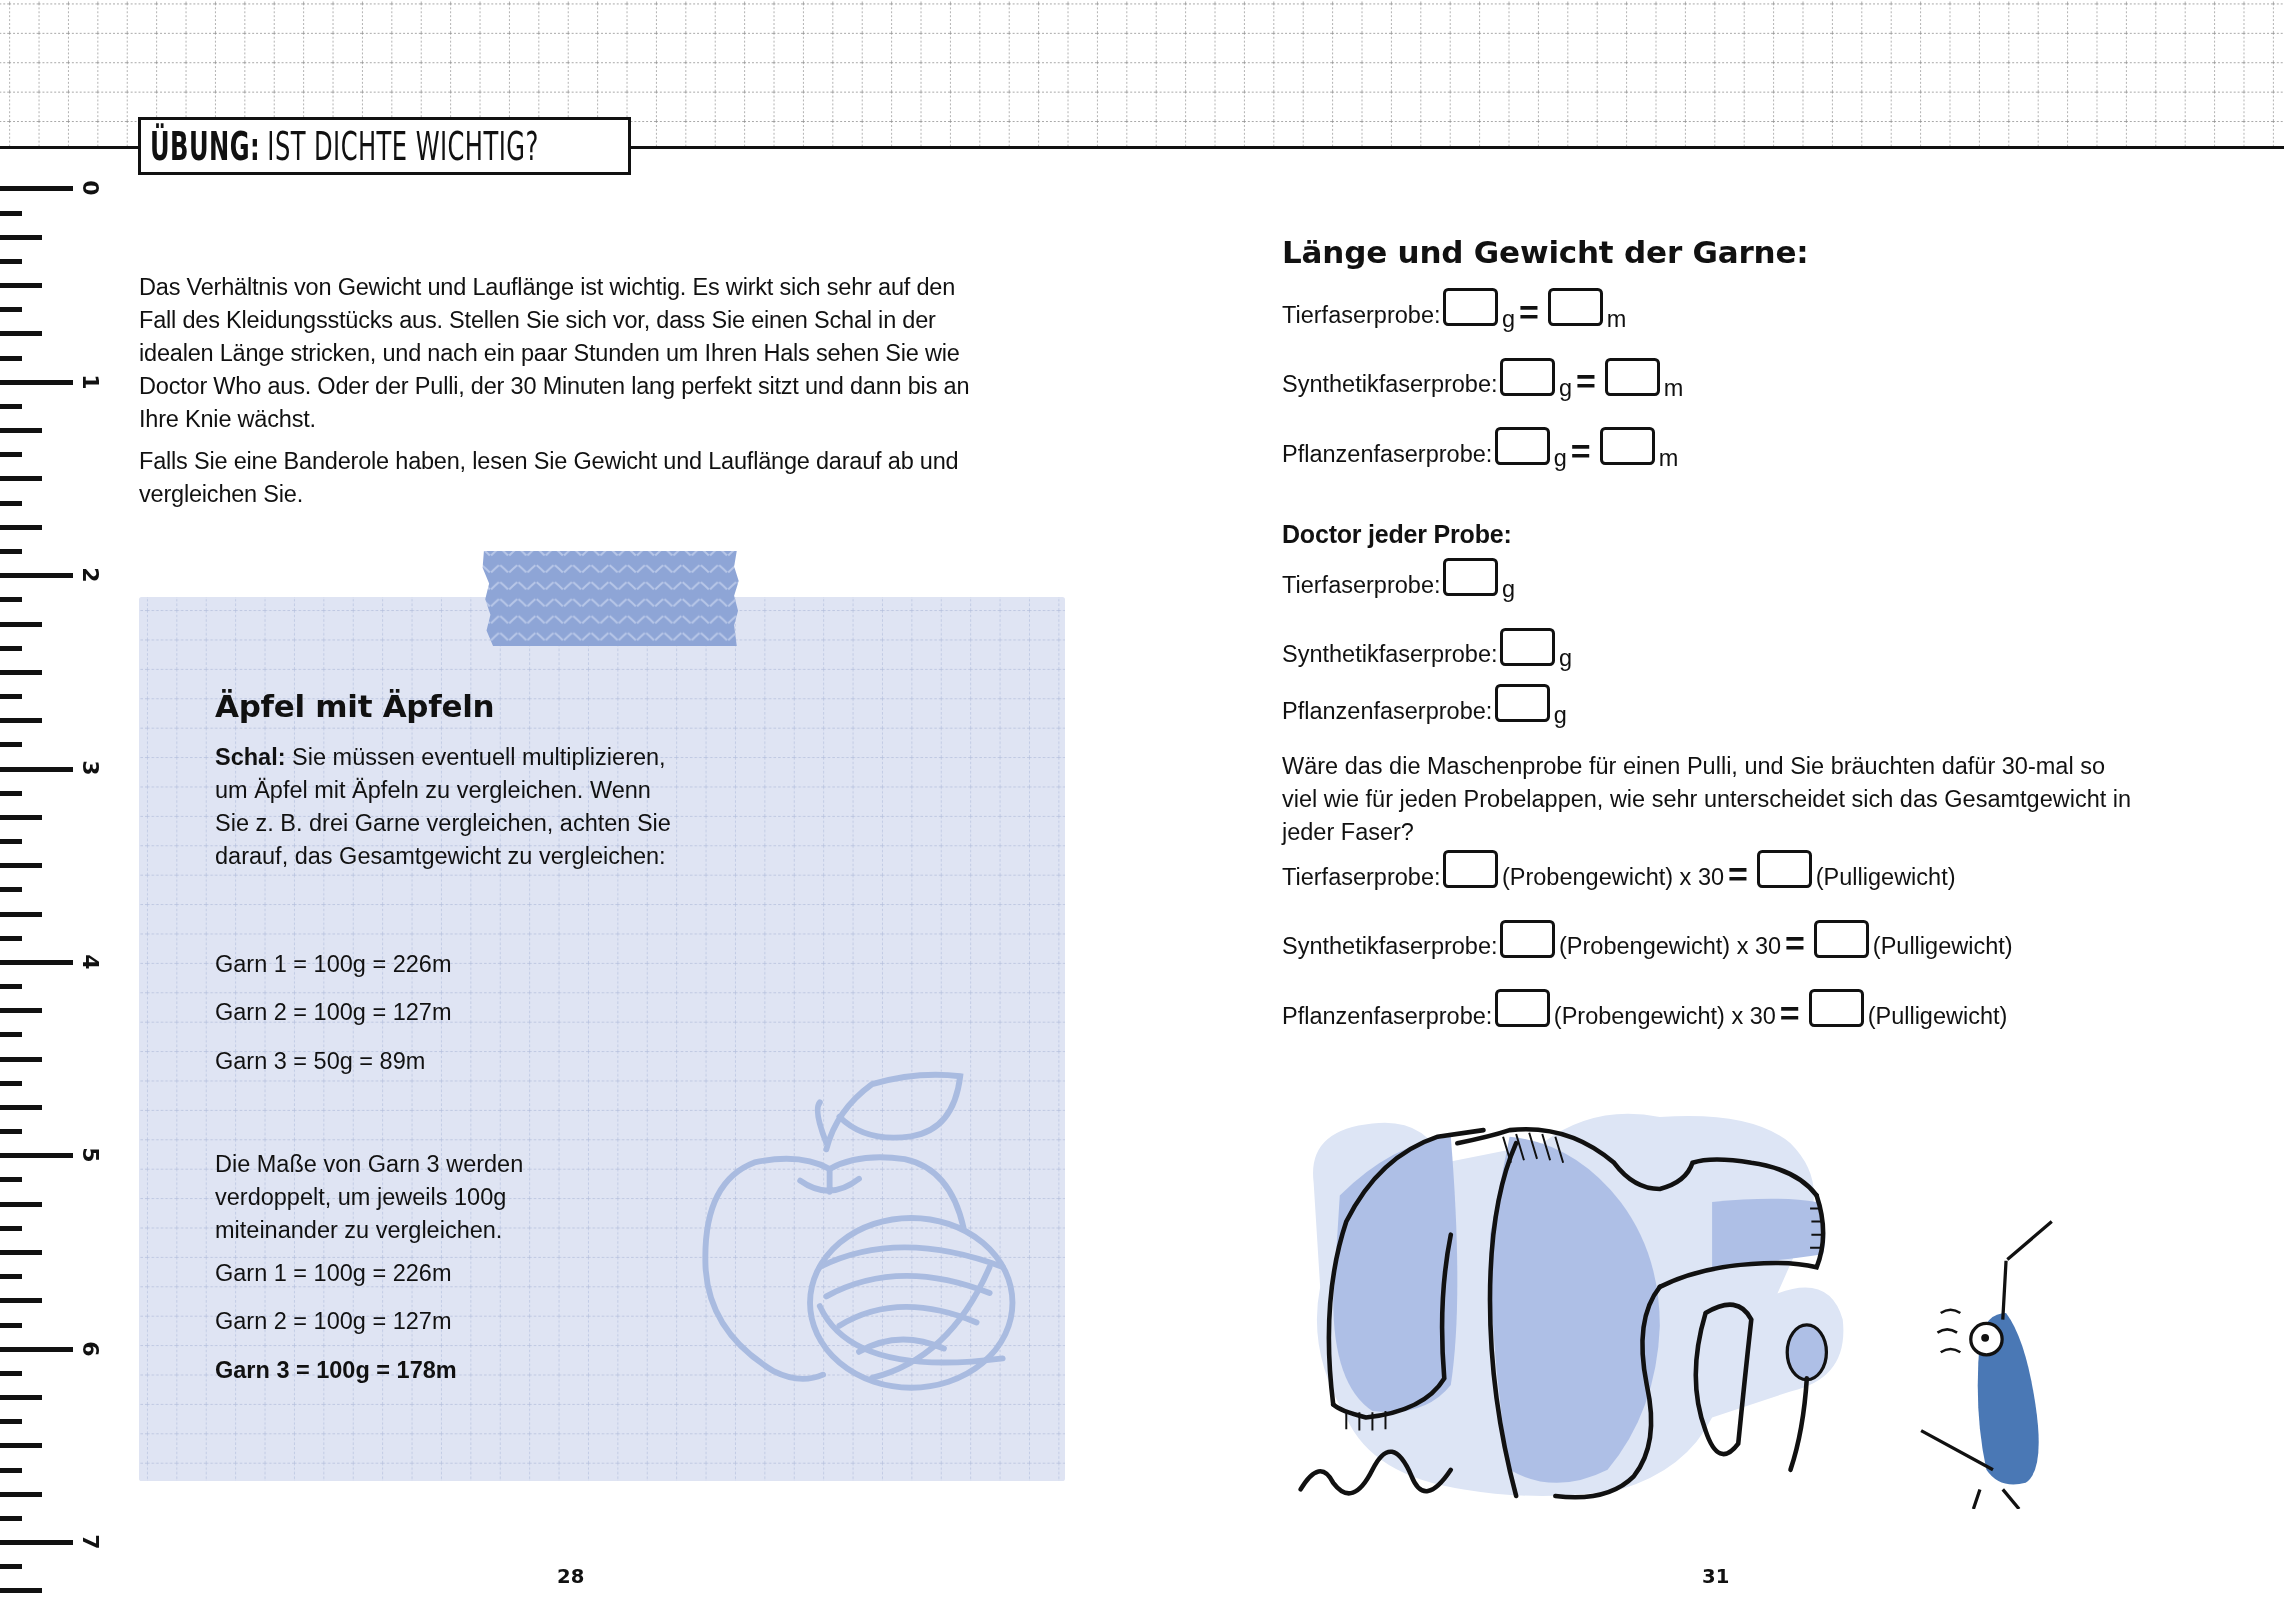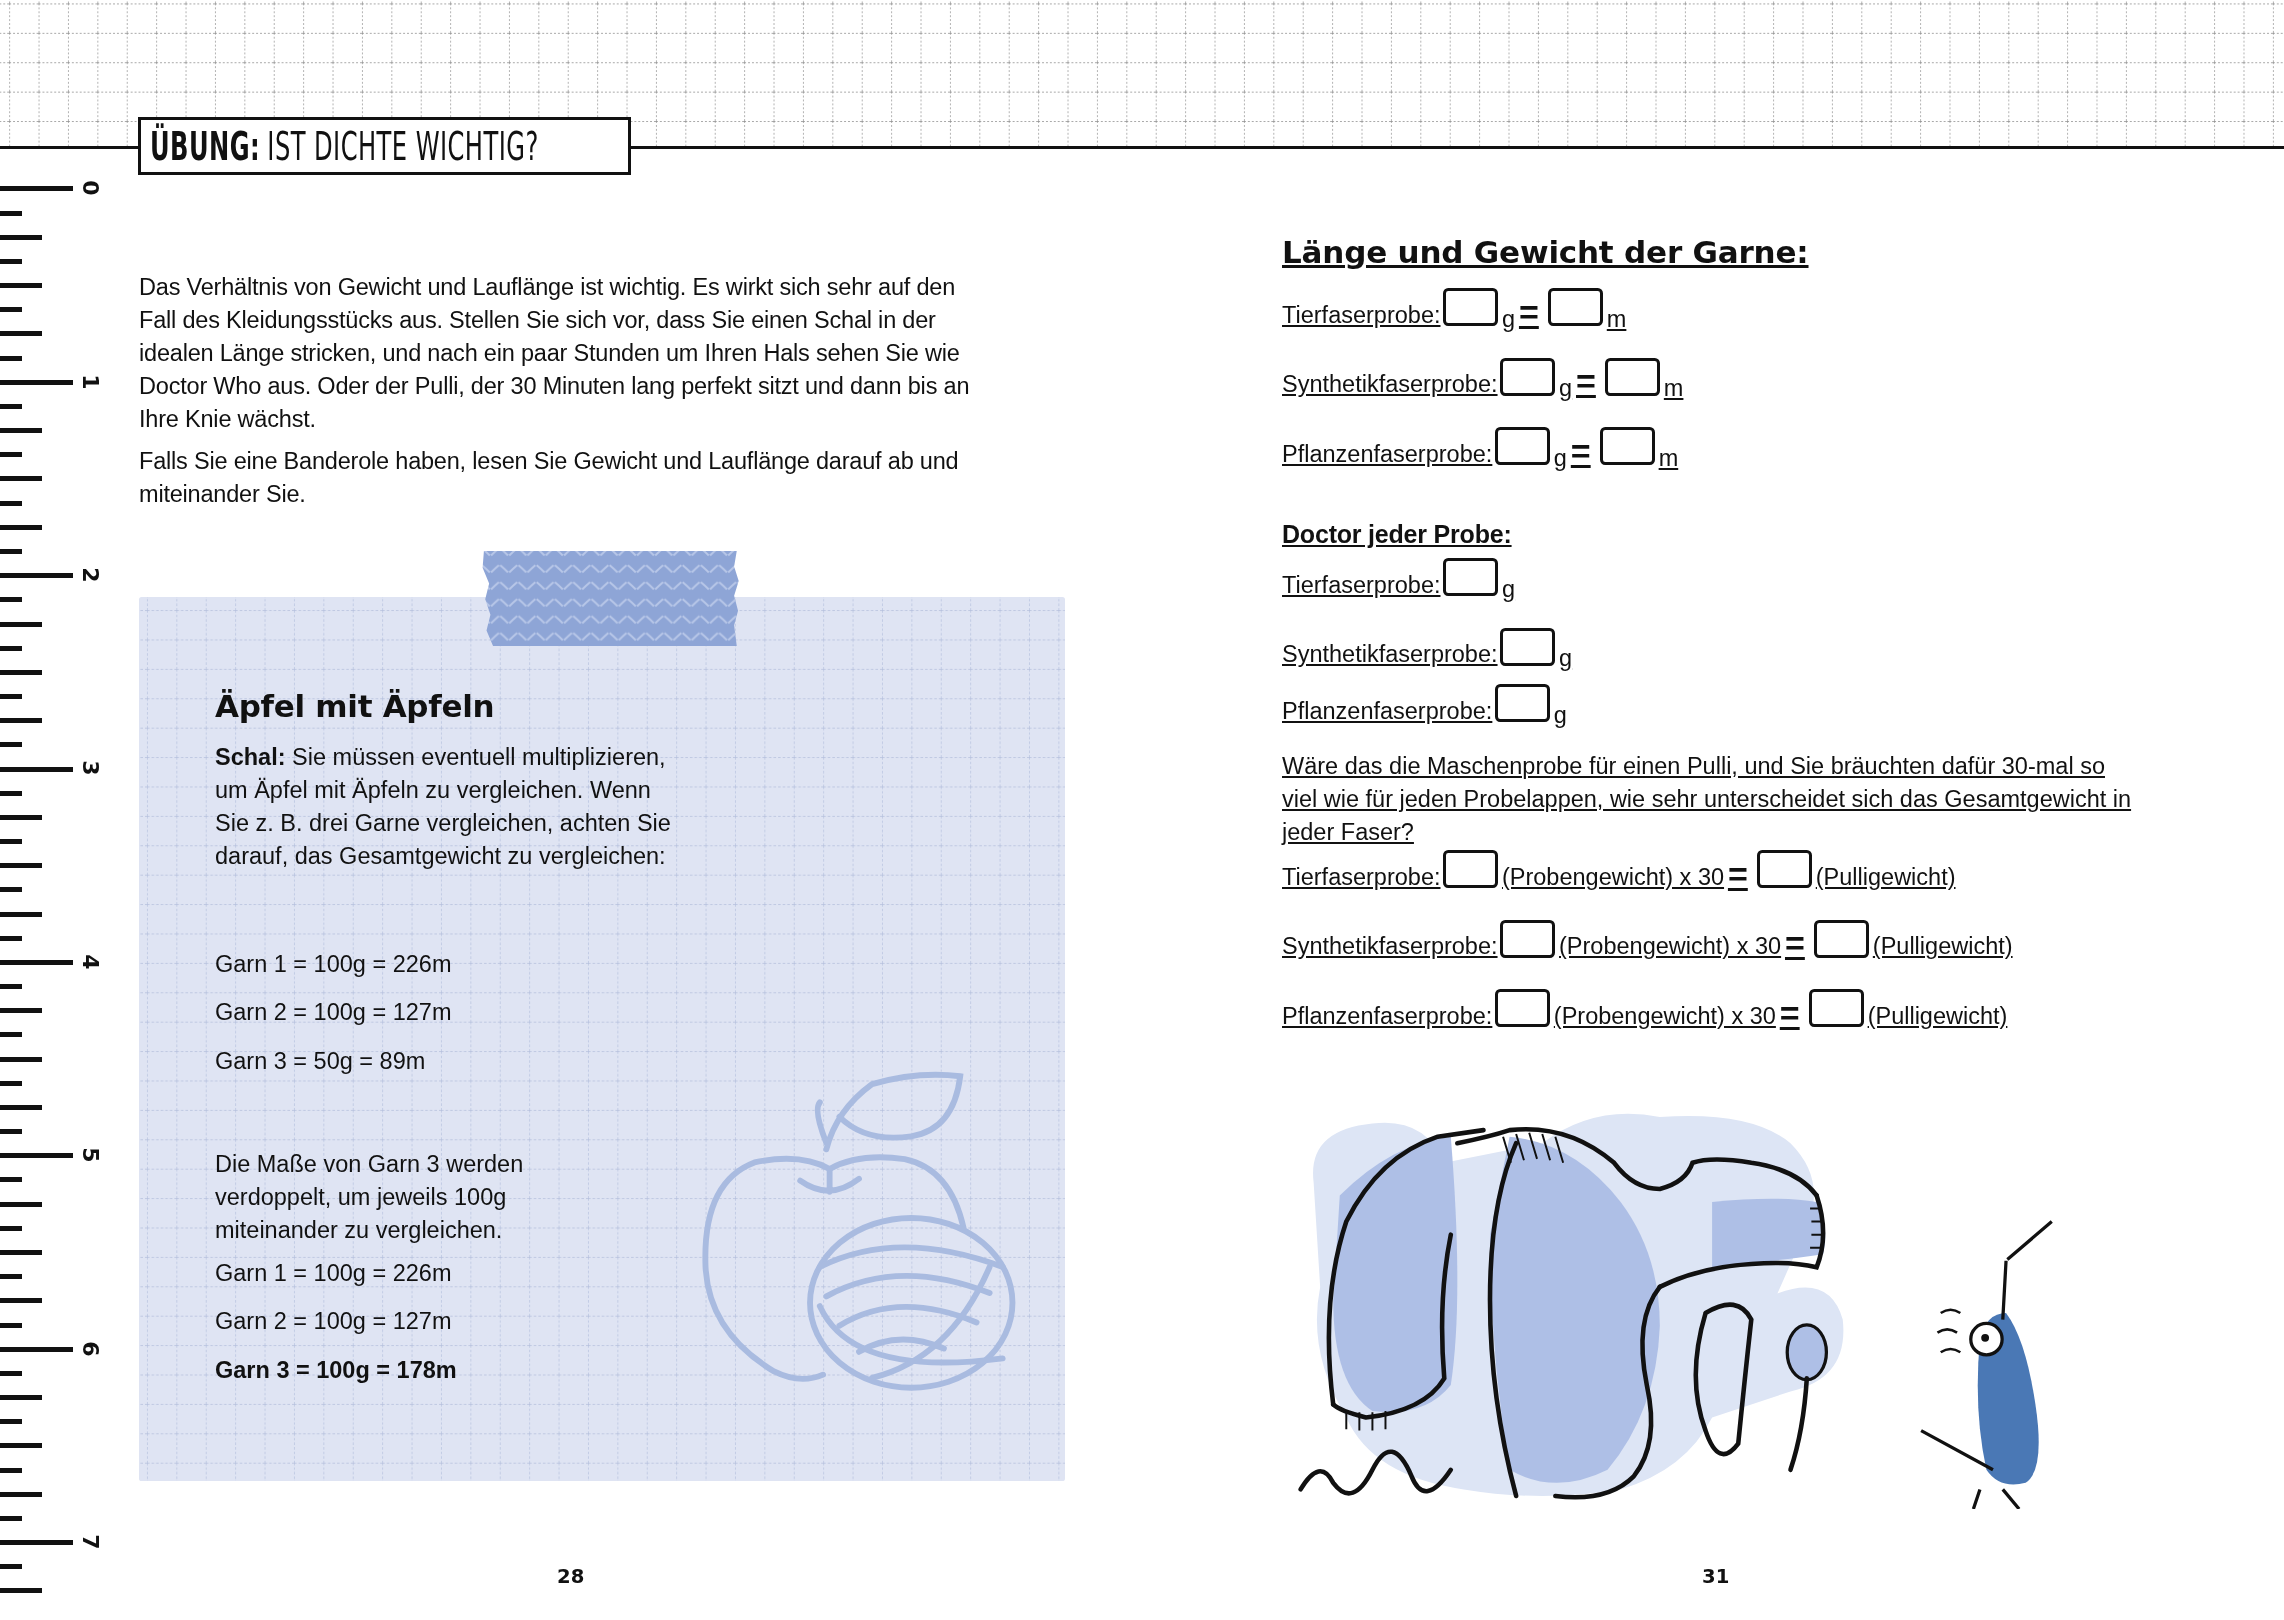--- a/index.html
+++ b/index.html
@@ -57,21 +57,21 @@
   }
   .note svg.grid { position:absolute; left:0; top:0; }
   .note-content { position:absolute; left:76px; top:0; width:588px; z-index:2; }
   .note-title { position:absolute; top:91px; font-size:31px; font-weight:bold; font-family:"DejaVu Sans", sans-serif; letter-spacing:-0.3px; }
   .note-para { position:absolute; width:470px; font-size:23.5px; line-height:33px; }
   .note-eq { position:absolute; font-size:23.5px; line-height:33px; white-space:nowrap; }
   .bold { font-weight:bold; }
   .apple { position:absolute; left:563px; top:474px; z-index:1; }
 
   
-  .rp { position:absolute; left:1282px;text-decoration:underline; }
+  .rp { position:absolute; left:1282px; }
   .rp-heading { font-family:"DejaVu Sans", sans-serif; font-size:31px; font-weight:bold; top:234px; letter-spacing:-0.2px; }
   .rp-sub { font-size:25px; font-weight:bold; top:520px; letter-spacing:-0.2px; }
   .rp-row { display:flex; align-items:flex-end; font-size:23.5px; height:42px; white-space:nowrap; }
   .box { display:inline-block; width:55px; height:38px; border:3.3px solid #111; border-radius:5.2px; margin:0 3.9px 2.6px 2.6px; }
   .unit { margin-bottom:-3.9px; }
   .eq { font-size:34px; font-weight:bold; margin:0 6.5px 0 3.9px; line-height:33px; }
   .rp-para { font-size:23.5px; line-height:33px; width:862px; top:750px; }
 
   .illustration { position:absolute; left:1294px; top:1104px; }
 
@@ -163,21 +163,21 @@
     <div class="tick minor" style="top: 1311px;"></div>
     <div class="tick mid" style="top: 1335px;"></div>
     <div class="tick minor" style="top: 1359px;"></div>
     <div class="tick major" style="top: 1383px;"></div>
     <div class="tick minor" style="top: 1407px;"></div>
     <div class="tick mid" style="top: 1431px;"></div>
   </div>
 
 <div class="intro body-text">
   <p>Das Verhältnis von Gewicht und Lauflänge ist wichtig. Es wirkt sich sehr auf den Fall des Kleidungsstücks aus. Stellen Sie sich vor, dass Sie einen Schal in der idealen Länge stricken, und nach ein paar Stunden um Ihren Hals sehen Sie wie Doctor Who aus. Oder der Pulli, der 30 Minuten lang perfekt sitzt und dann bis an Ihre Knie wächst.</p>
-  <p>Falls Sie eine Banderole haben, lesen Sie Gewicht und Lauflänge darauf ab und miteinander Sie.</p>
+  <p>Falls Sie eine Banderole haben, lesen Sie Gewicht und Lauflänge darauf ab und vergleichen Sie.</p>
 </div>
 
 <svg class="tape" width="258" height="101" viewBox="0 0 395 155">
   <defs>
     <pattern id="knit" width="28" height="26" patternUnits="userSpaceOnUse">
       <rect width="28" height="26" fill="#8ea5d6"></rect>
       <path d="M1 2 Q8 8 13 13 M27 2 Q20 8 15 13" stroke="#b8c7e8" stroke-width="3" fill="none"></path>
     </pattern>
   </defs>
   <path d="M4 6 L392 6 L388 30 L395 52 L388 75 L394 98 L388 120 L392 152 L18 152 L8 128 L14 104 L6 80 L12 56 L2 32 Z" fill="url(#knit)"></path>

